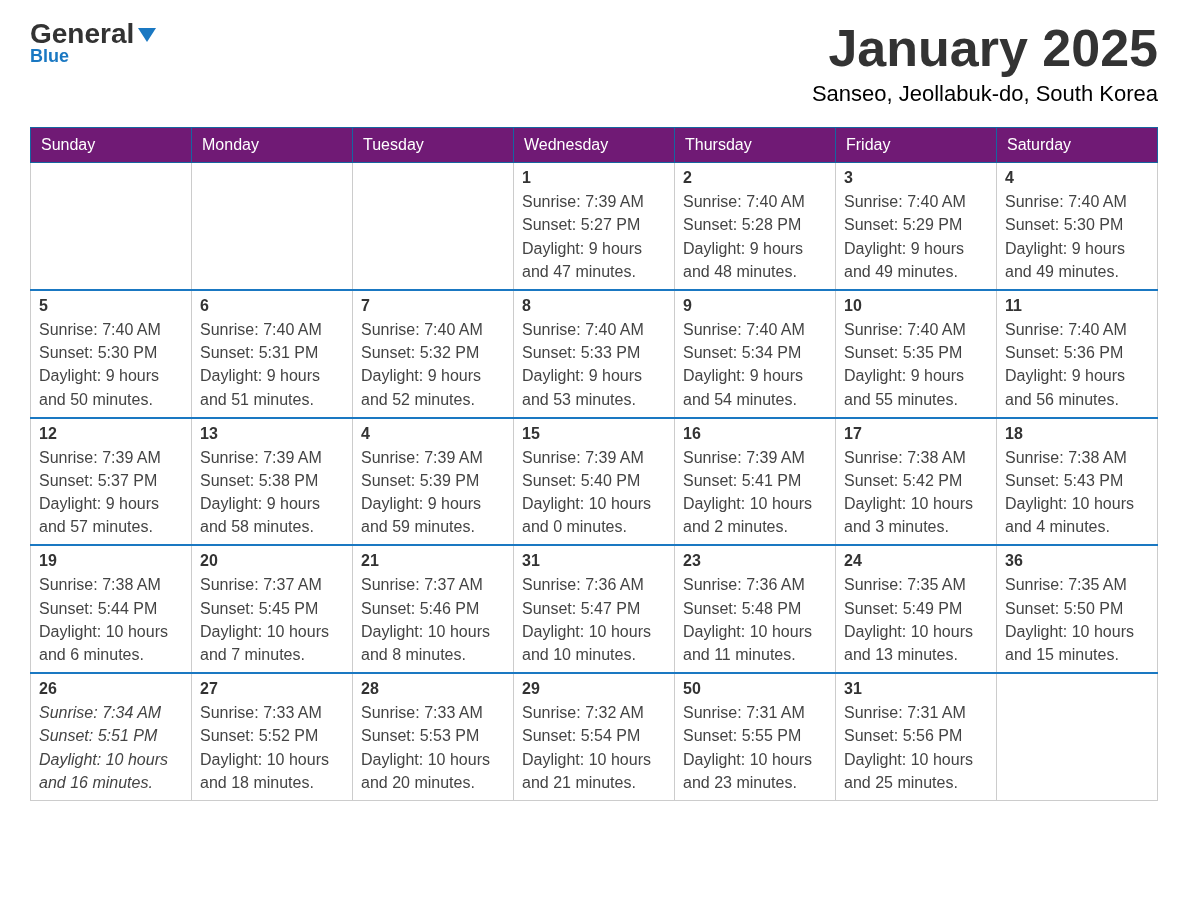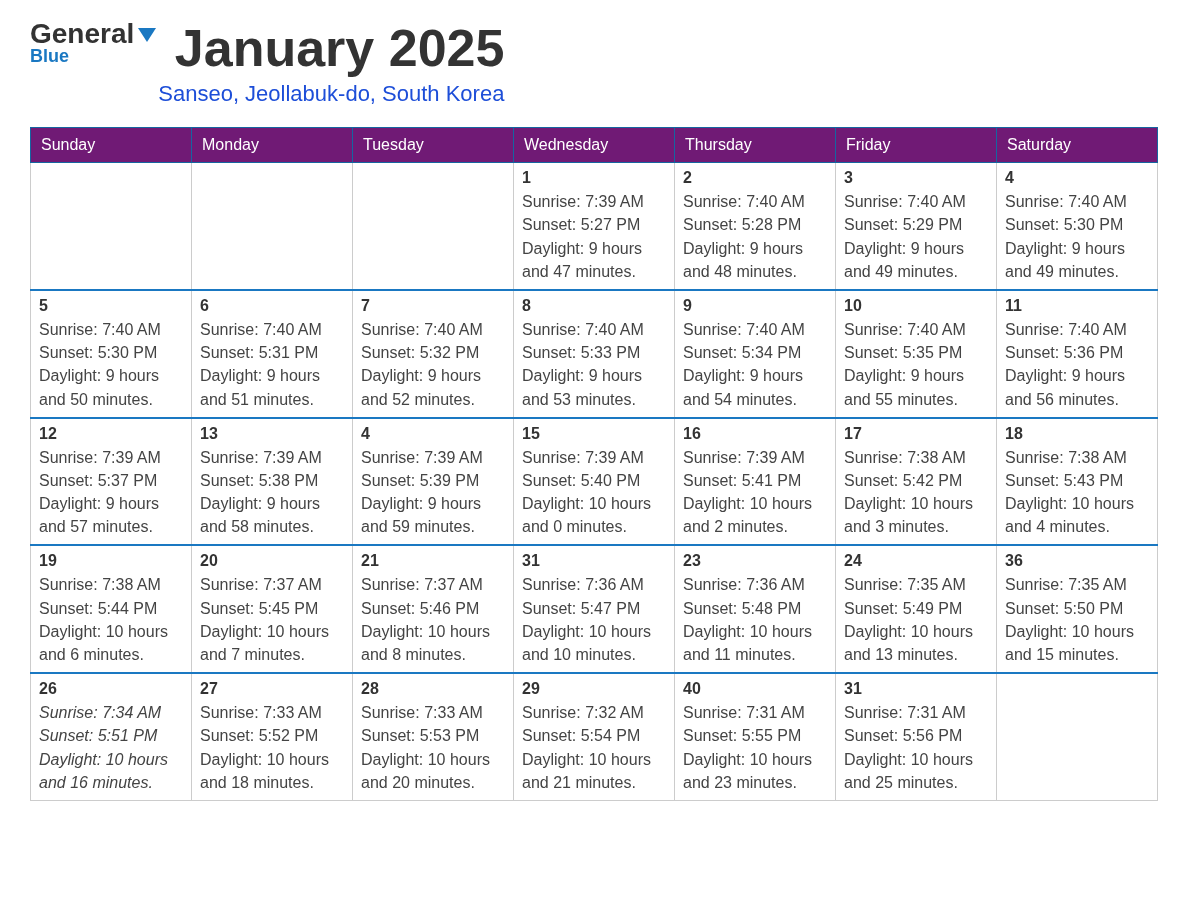--- a/index.html
+++ b/index.html
@@ -6,21 +6,21 @@
     body {
       font-family: Arial, sans-serif;
       background: #fff;
       color: #333;
       width: 1188px;
       min-height: 918px;
       padding: 20px 30px;
     }
     .header {
       display: flex;
-      justify-content: flex-start;
+      justify-content: space-between;
       align-items: flex-start;
       margin-bottom: 20px;
     }
     .logo {
       display: flex;
       flex-direction: column;
       align-items: flex-start;
     }
     .logo-text {
       font-size: 28px;
@@ -38,21 +38,21 @@
       text-align: right;
     }
     .month-title {
       font-size: 52px;
       font-weight: bold;
       color: #333;
       line-height: 1.1;
     }
     .location-title {
       font-size: 22px;
-      color: #1d4ed8;
+      color: #000000;
       margin-top: 4px;
     }
     .calendar-table {
       width: 100%;
       border-collapse: collapse;
       margin-top: 10px;
     }
     .calendar-table th {
       background-color: #701a75;
       color: #fff;
@@ -333,21 +333,21 @@
 and 20 minutes.</div>
         </td>
         <td>
           <span class="day-number">29</span>
           <div class="day-info" style="white-space: pre-line;">Sunrise: 7:32 AM
 Sunset: 5:54 PM
 Daylight: 10 hours
 and 21 minutes.</div>
         </td>
         <td>
-          <span class="day-number">40</span>
+          <span class="day-number">50</span>
           <div class="day-info" style="white-space: pre-line;">Sunrise: 7:31 AM
 Sunset: 5:55 PM
 Daylight: 10 hours
 and 23 minutes.</div>
         </td>
         <td>
           <span class="day-number">31</span>
           <div class="day-info" style="white-space: pre-line;">Sunrise: 7:31 AM
 Sunset: 5:56 PM
 Daylight: 10 hours

